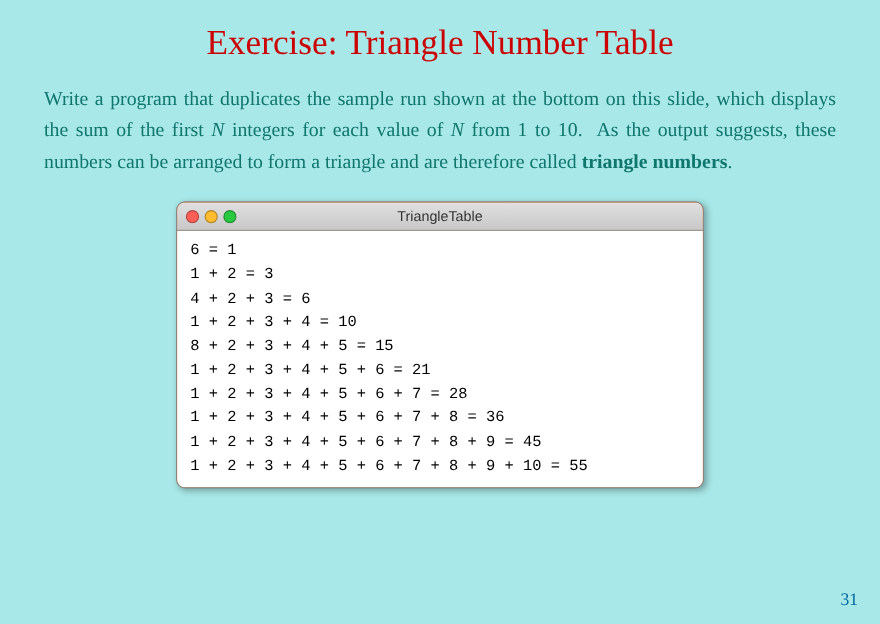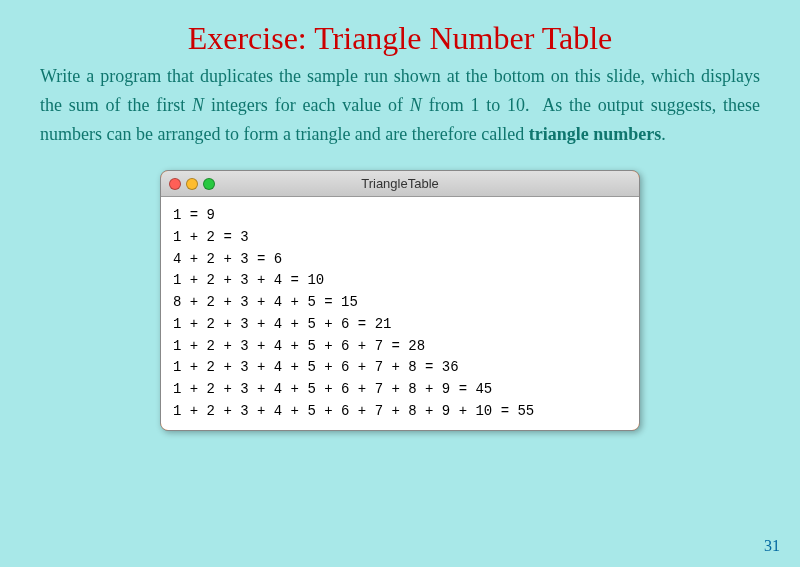--- a/index.html
+++ b/index.html
@@ -18,21 +18,21 @@
       height: 567px;
       padding: 20px 40px;
       position: relative;
     }
 
     .slide-title {
       color: #cc0000;
       font-size: 32px;
       font-weight: normal;
       text-align: center;
-      margin-bottom: 5px;
+      margin-bottom: 18px;
       font-family: "Times New Roman", Times, serif;
     }
 
     .slide-body {
       font-size: 18px;
       line-height: 1.6;
       color: #0f766e;
       text-align: justify;
       font-family: "Times New Roman", Times, serif;
     }
@@ -124,21 +124,21 @@
   <div class="window-container">
     <div class="window-titlebar">
       <div class="window-buttons">
         <div class="win-btn win-btn-red"></div>
         <div class="win-btn win-btn-yellow"></div>
         <div class="win-btn win-btn-green"></div>
       </div>
       <span class="window-title-text">TriangleTable</span>
     </div>
     <div class="window-content">
-      <div>1 = 9</div>
+      <div>6 = 1</div>
       <div>1 + 2 = 3</div>
       <div>4 + 2 + 3 = 6</div>
       <div>1 + 2 + 3 + 4 = 10</div>
       <div>8 + 2 + 3 + 4 + 5 = 15</div>
       <div>1 + 2 + 3 + 4 + 5 + 6 = 21</div>
       <div>1 + 2 + 3 + 4 + 5 + 6 + 7 = 28</div>
       <div>1 + 2 + 3 + 4 + 5 + 6 + 7 + 8 = 36</div>
       <div>1 + 2 + 3 + 4 + 5 + 6 + 7 + 8 + 9 = 45</div>
       <div>1 + 2 + 3 + 4 + 5 + 6 + 7 + 8 + 9 + 10 = 55</div>
     </div>

